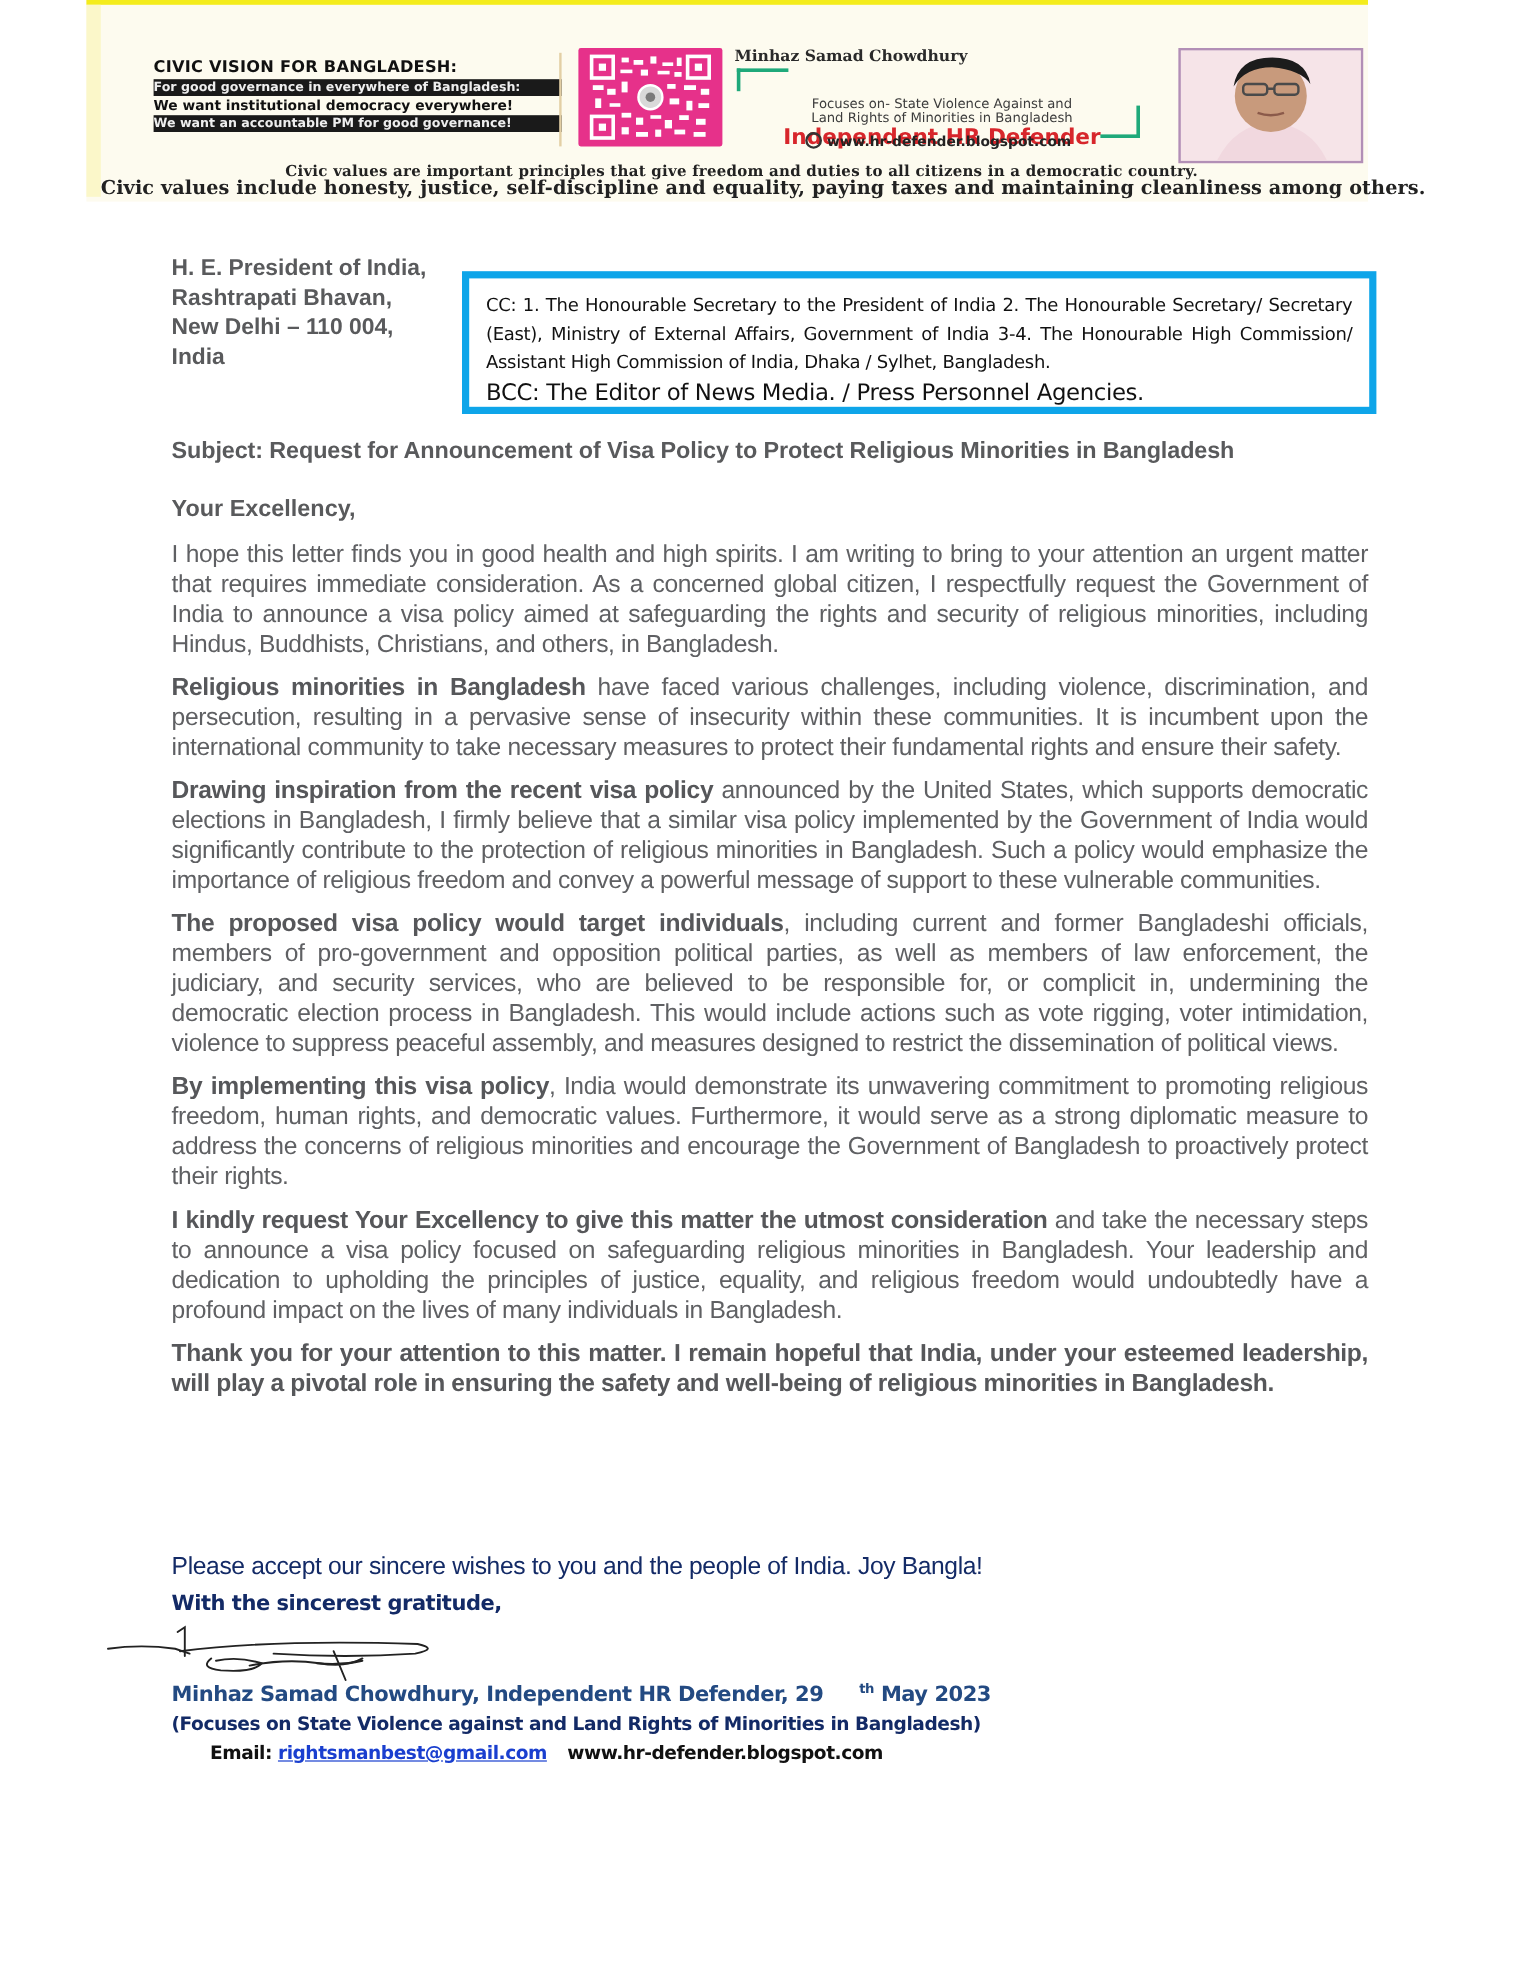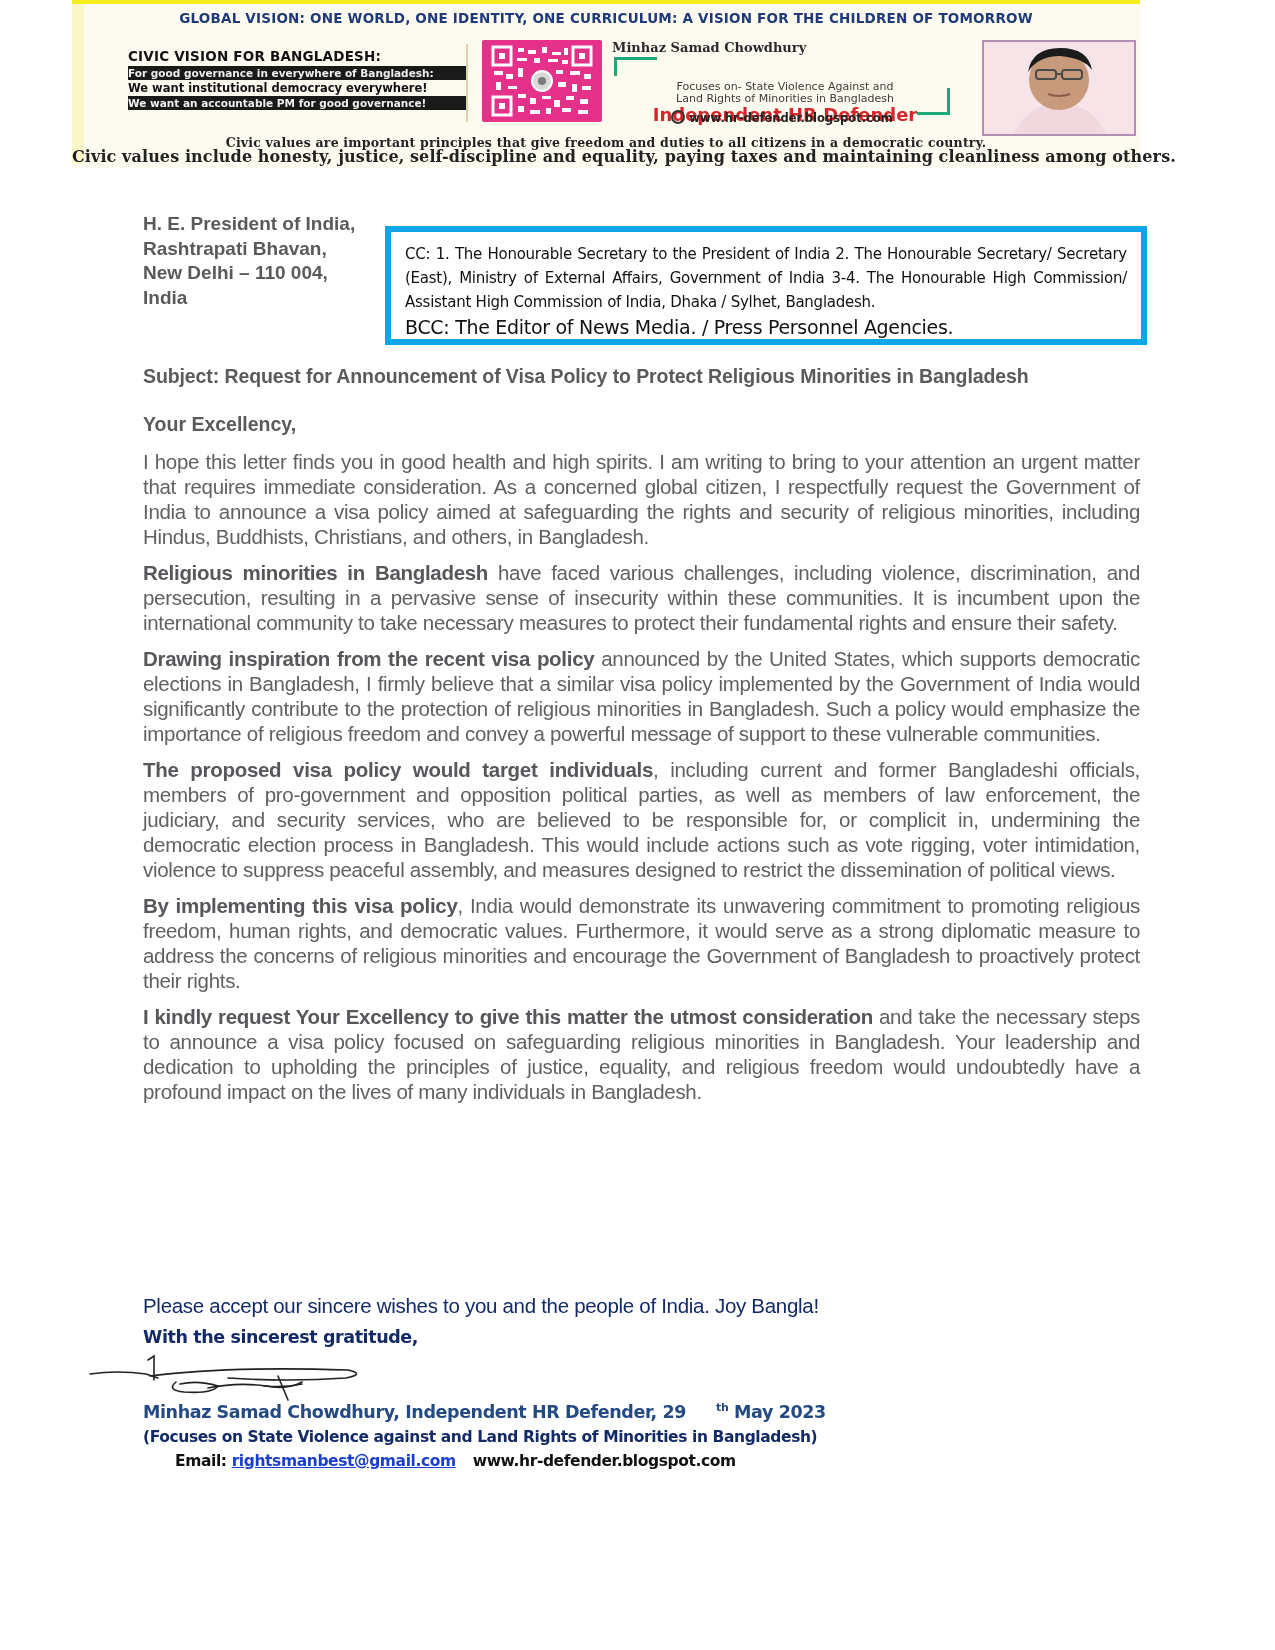--- a/index.html
+++ b/index.html
@@ -25,21 +25,21 @@
   .hr-bracket-l { position: absolute; left: 2px; top: 17px; width: 40px; height: 16px; border-left: 3px solid #1fa97a; border-top: 3px solid #1fa97a; }
   .hr-bracket-r { position: absolute; right: 42px; top: 48px; width: 30px; height: 24px; border-right: 3px solid #1fa97a; border-bottom: 3px solid #1fa97a; }
   .hr-title { position: absolute; left: 8px; top: 18px; width: 330px; text-align: center; font-family: "DejaVu Sans", sans-serif; font-weight: bold; font-size: 18px; color: #d7262b; white-space: nowrap; margin-top: 46px; }
   .hr-focus { position: absolute; left: 8px; top: 41px; width: 330px; text-align: center; font-family: "DejaVu Sans", sans-serif; font-size: 11px; line-height: 12px; color: #3c3c3c; }
   .hr-web { position: absolute; left: 0; top: 70px; width: 340px; text-align: center; font-family: "DejaVu Sans", sans-serif; font-weight: bold; font-size: 11.5px; color: #222; }
   .hr-web .globe { display: inline-block; width: 10px; height: 10px; border: 2px solid #333; border-radius: 50%; vertical-align: -2px; margin-right: 4px; }
 
   .photo { position: absolute; left: 910px; top: 40px; width: 150px; height: 92px; border: 2px solid #b28fb6; background: #f7e6ea; overflow: hidden; }
   .photo svg { position: absolute; left: 0; top: 0; }
 
-  .civic-values { position: absolute; left: 0; top: 136px; width: 100%; text-align: center; font-family: "DejaVu Serif", serif; font-weight: bold; color: #222; white-space: nowrap; }
+  .civic-values { position: absolute; left: 12px; top: 136px; width: 100%; text-align: center; font-family: "DejaVu Serif", serif; font-weight: bold; color: #222; white-space: nowrap; }
   .civic-values .l1 { font-size: 12.5px; line-height: 14px; letter-spacing: 0.2px; }
   .civic-values .l2 { font-size: 16px; line-height: 13px; letter-spacing: 0.1px; }
 
   
   .address { position: absolute; left: 143px; top: 212px; font-weight: bold; font-size: 19px; line-height: 24.5px; color: #595a5c; }
   .cc-box { position: absolute; left: 385px; top: 226px; width: 762px; height: 119px; border: 6px solid #0ea5e9; box-sizing: border-box; padding: 10px 14px 0 14px; font-family: "DejaVu Sans", sans-serif; color: #111; }
   .cc-text { font-size: 15px; line-height: 24px; text-align: justify; letter-spacing: -0.25px; }
   .bcc-text { font-size: 19px; line-height: 26px; letter-spacing: -0.3px; }
 
   
@@ -59,21 +59,20 @@
   .sig-contact { position: absolute; left: 143px; top: 1452px; font-family: "DejaVu Sans", sans-serif; font-weight: bold; font-size: 15.5px; color: #111; white-space: nowrap; letter-spacing: -0.4px; margin-left: 32px; }
   .sig-contact a { color: #1a3fcf; text-decoration: underline; }
   .sig-contact .web { margin-left: 12px; }
 </style>
 </head>
 <body>
 
 <div class="banner">
   <div class="banner-topbar"></div>
   <div class="banner-leftstrip"></div>
-  <div class="banner-vision">GLOBAL VISION:   ONE WORLD, ONE IDENTITY, ONE CURRICULUM: A VISION FOR THE CHILDREN OF TOMORROW</div>
 
   <div class="civic-block">
     <div class="civic-title">CIVIC VISION FOR BANGLADESH:</div>
     <span class="civic-line dark">For good governance in everywhere of Bangladesh:</span>
     <div class="civic-line light">We want institutional democracy everywhere!</div>
     <span class="civic-line dark">We want an accountable PM for good governance!</span>
   </div>
   <div class="civic-divider"></div>
 
   <div class="qr">
@@ -172,20 +171,21 @@
 <div class="subject">Subject: Request for Announcement of Visa Policy to Protect Religious Minorities in Bangladesh</div>
 <div class="salutation">Your Excellency,</div>
 
 <div class="body">
   <p><b></b><span>I hope this letter finds you in good health and high spirits. I am writing to bring to your attention an urgent matter that requires immediate consideration. As a concerned global citizen, I respectfully request the Government of India to announce a visa policy aimed at safeguarding the rights and security of religious minorities, including Hindus, Buddhists, Christians, and others, in Bangladesh.</span></p>
   <p><b>Religious minorities in Bangladesh</b><span> have faced various challenges, including violence, discrimination, and persecution, resulting in a pervasive sense of insecurity within these communities. It is incumbent upon the international community to take necessary measures to protect their fundamental rights and ensure their safety.</span></p>
   <p><b>Drawing inspiration from the recent visa policy</b><span> announced by the United States, which supports democratic elections in Bangladesh, I firmly believe that a similar visa policy implemented by the Government of India would significantly contribute to the protection of religious minorities in Bangladesh. Such a policy would emphasize the importance of religious freedom and convey a powerful message of support to these vulnerable communities.</span></p>
   <p><b>The proposed visa policy would target individuals</b><span>, including current and former Bangladeshi officials, members of pro-government and opposition political parties, as well as members of law enforcement, the judiciary, and security services, who are believed to be responsible for, or complicit in, undermining the democratic election process in Bangladesh. This would include actions such as vote rigging, voter intimidation, violence to suppress peaceful assembly, and measures designed to restrict the dissemination of political views.</span></p>
   <p><b>By implementing this visa policy</b><span>, India would demonstrate its unwavering commitment to promoting religious freedom, human rights, and democratic values. Furthermore, it would serve as a strong diplomatic measure to address the concerns of religious minorities and encourage the Government of Bangladesh to proactively protect their rights.</span></p>
   <p><b>I kindly request Your Excellency to give this matter the utmost consideration</b><span> and take the necessary steps to announce a visa policy focused on safeguarding religious minorities in Bangladesh. Your leadership and dedication to upholding the principles of justice, equality, and religious freedom would undoubtedly have a profound impact on the lives of many individuals in Bangladesh.</span></p>
+  <p class="allbold">Thank you for your attention to this matter. I remain hopeful that India, under your esteemed leadership, will play a pivotal role in ensuring the safety and well-being of religious minorities in Bangladesh.</p>
 </div>
 
 <div class="wishes">Please accept our sincere wishes to you and the people of India. Joy Bangla!</div>
 <div class="gratitude">With the sincerest gratitude,</div>
 
 <div class="signature">
   <svg width="280" height="50" viewBox="0 0 280 50">
     <g fill="none" stroke="#222" stroke-width="1.6" stroke-linecap="round">
       <path d="M2 22 Q30 18 58 22 L70 26"></path>
       <path d="M60 8 L66 4 L66 28"></path>

